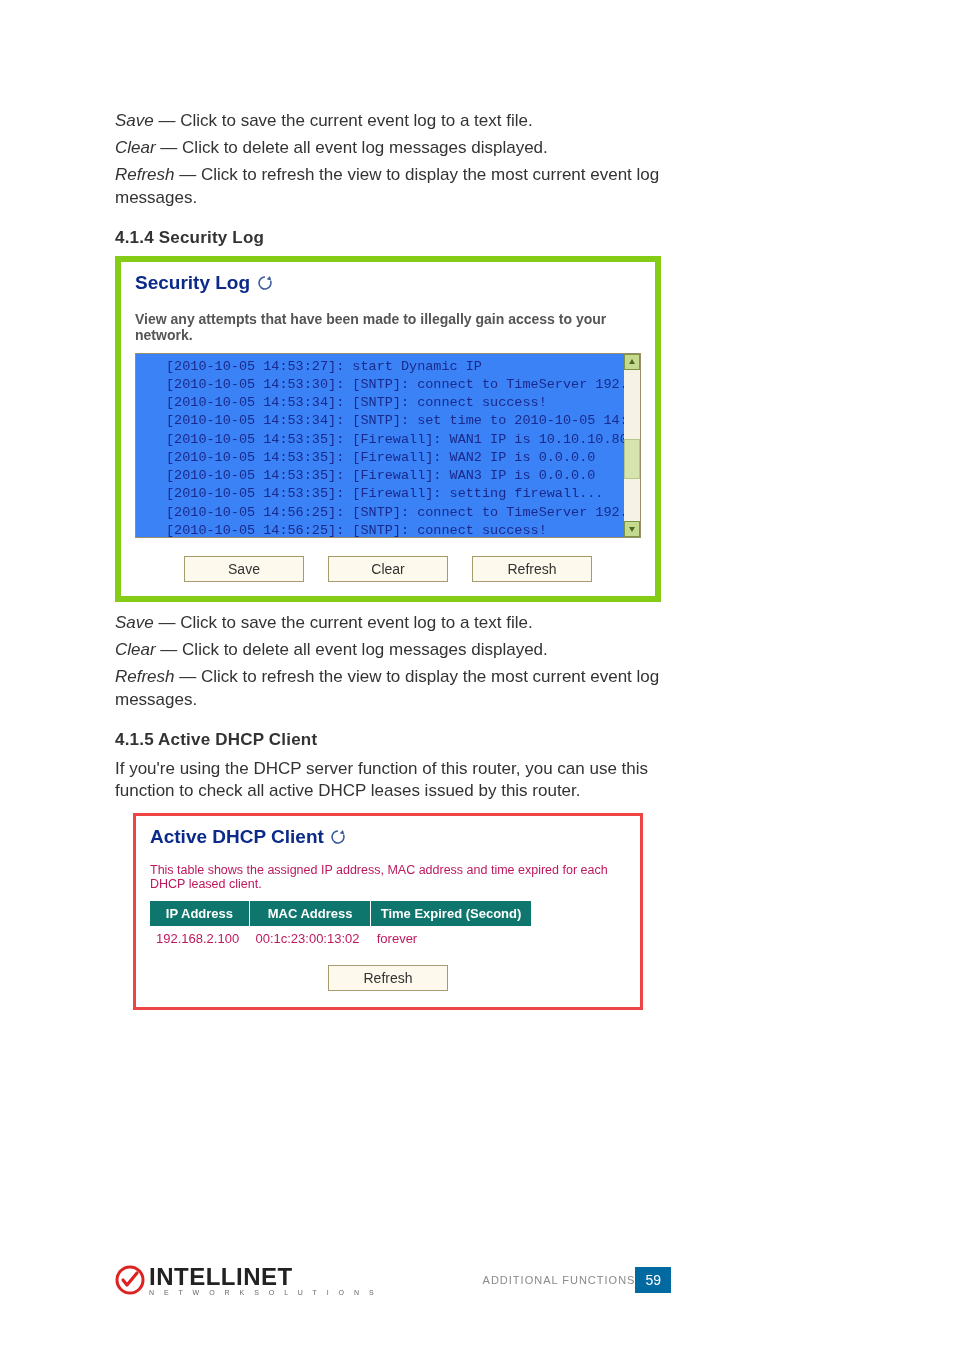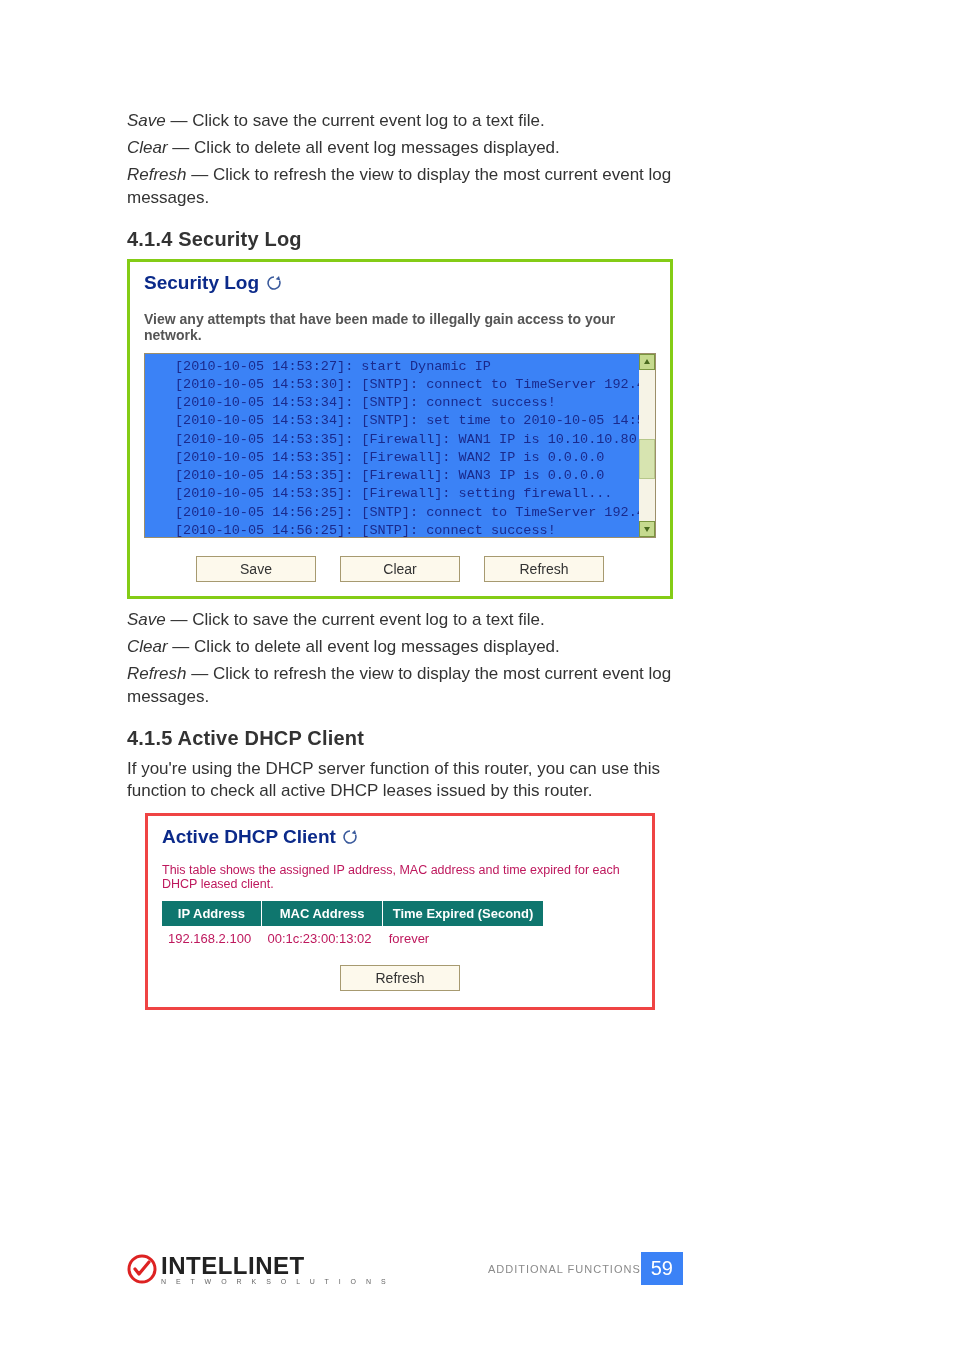--- a/index.html
+++ b/index.html
@@ -7,39 +7,38 @@
     margin: 0;
     font-family: Arial, Helvetica, sans-serif;
     color: #333;
     background: #fff;
   }
   .page {
     width: 776px;
     min-height: 1350px;
     padding: 110px 115px 50px 115px;
     position: relative;
-    margin-left: 12px;
   }
   .paragraph {
     font-size: 17px;
     line-height: 1.35;
     margin: 0 0 4px 0;
   }
   .def-term { font-style: italic; }
   .section-heading {
     font-family: Arial, sans-serif;
     font-weight: 900;
-    font-size: 20px;
+    font-size: 17px;
     margin: 18px 0 8px 0;
     letter-spacing: .2px;
   }
 
   
   .ui-panel {
-    border: 3px solid #84cc16;
+    border: 6px solid #84cc16;
     margin: 4px 0 10px 0;
     padding: 10px 14px 14px 14px;
   }
   .panel-title {
     color: #0b2a8a;
     font-weight: bold;
     font-size: 19px;
   }
   .refresh-icon {
     display: inline-block;
@@ -138,21 +137,21 @@
   .dhcp-table td {
     font-size: 13px;
     color: #be185d;
     padding: 5px 6px;
   }
   .dhcp-btn-wrap { text-align: center; }
 
   
   .footer {
     position: absolute;
-    bottom: 65px;
+    bottom: 54px;
     left: 115px; right: 105px;
     display: flex;
     justify-content: space-between;
     align-items: center;
   }
   .logo { display:flex; align-items:center; gap:4px; }
   .logo-text {
     font-family: Arial, sans-serif;
     font-weight: 900;
     font-size: 24px;
@@ -165,23 +164,23 @@
     color: #666;
     margin-top:-2px;
   }
   .footer-right { display:flex; align-items:center; }
   .footer-label {
     font-size: 11px;
     letter-spacing: 1px;
     color: #8a8a8a;
   }
   .page-num {
-    background: #3b82f6;
+    background: #0369a1;
     color: #fff;
-    font-size: 20px;
+    font-size: 14px;
     padding: 5px 10px;
   }
 </style>
 </head>
 <body>
 
 <div class="page">
 
   <p class="paragraph">
     <span class="def-term">Save</span><span> — Click to save the current event log to a text file.</span>

